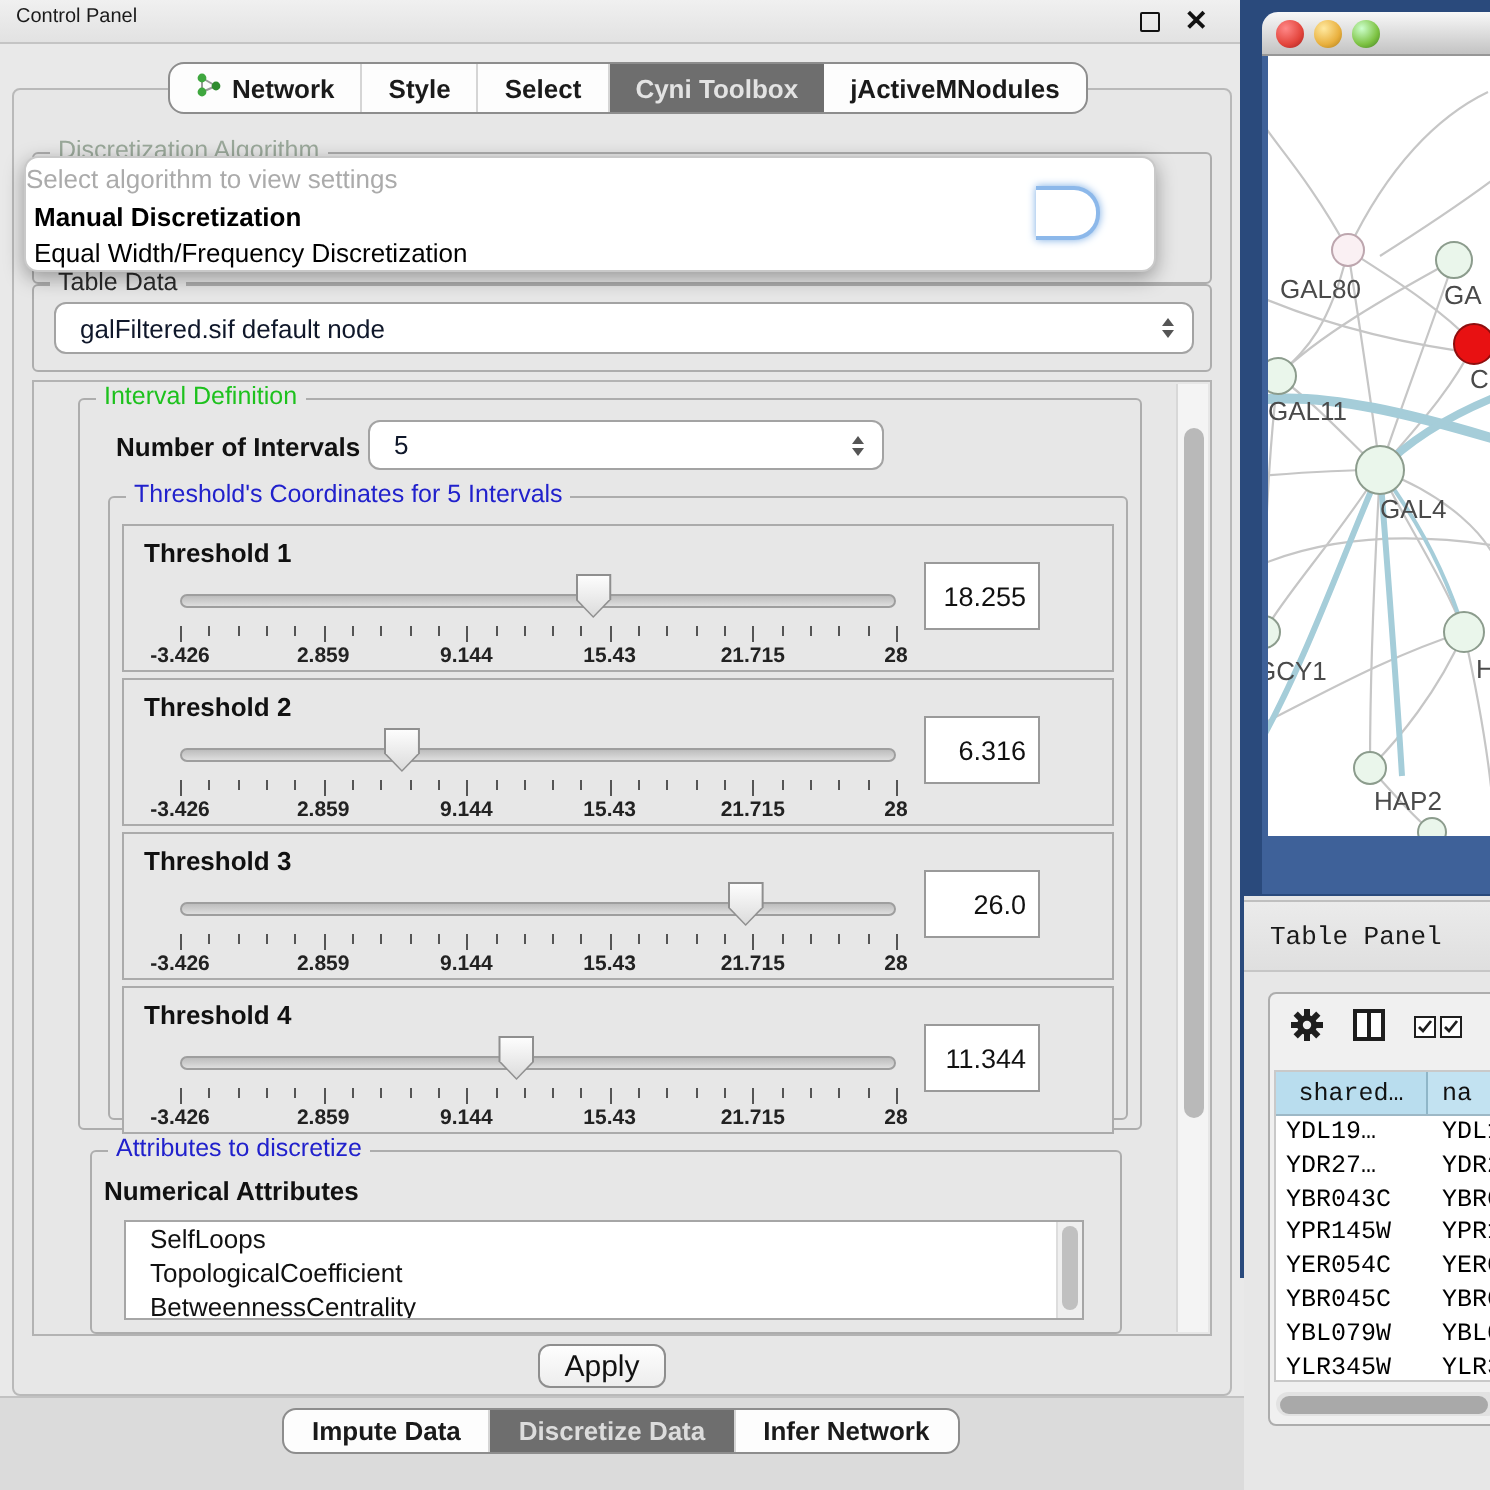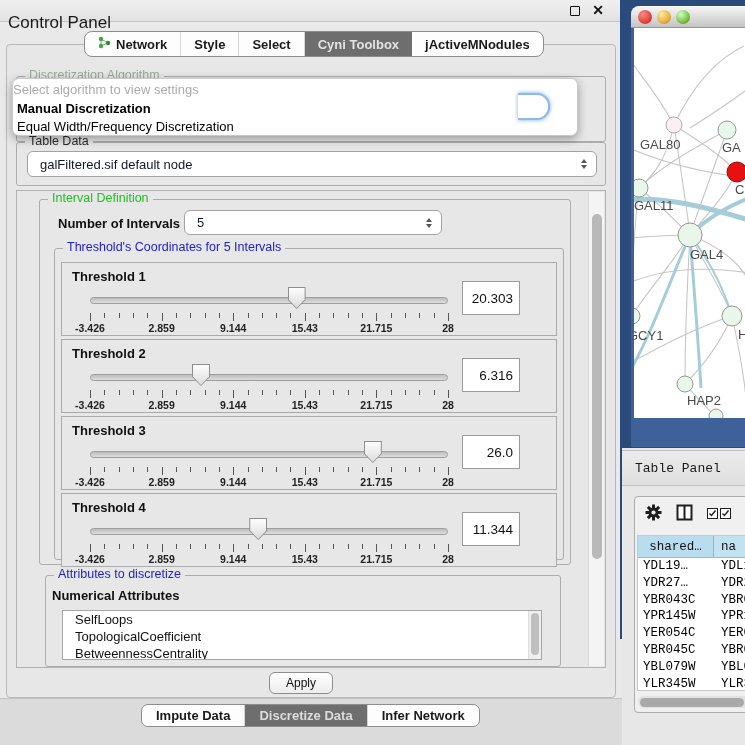--- a/index.html
+++ b/index.html
@@ -3,21 +3,21 @@
 <meta charset="utf-8">
 <style>
   * { margin:0; padding:0; box-sizing:border-box; }
   html,body { width:745px; height:745px; overflow:hidden; }
   body { font-family:"Liberation Sans", sans-serif; background:#E9E9E9; position:relative; }
   #root { position:absolute; inset:0; }
 
   
   #control-panel { position:absolute; left:0; top:0; width:622px; height:745px; background:#E9E9E9; }
   .titlebar { position:absolute; left:0; top:0; width:100%; height:22px; background:linear-gradient(#F0F0F0,#E2E2E2); border-bottom:1px solid #C4C4C4; }
-  .titlebar .wtitle { position:absolute; left:8px; top:13px; font-size:17px; color:#1A1A1A; }
+  .titlebar .wtitle { position:absolute; left:8px; top:3px; font-size:10px; color:#1A1A1A; }
   .float-box { position:absolute; right:42px; top:6px; width:10px; height:10px; border:1.6px solid #111; border-radius:1px; cursor:pointer; }
   .close-x { position:absolute; right:18px; top:2px; font-size:14px; font-weight:bold; color:#111; cursor:pointer; }
 
   .tabbar { position:absolute; left:84px; top:31px; height:26px; display:flex; background:#FDFDFD; border:1px solid #8D8D8D; border-radius:8px; overflow:hidden; z-index:5; }
   .tab { display:flex; align-items:center; gap:5px; padding:0 13px; font-size:13px; font-weight:bold; color:#1A1A1A; border-right:1px solid #D5D5D5; cursor:pointer; white-space:nowrap; }
   .tab:last-child { border-right:none; }
   .tab.selected { background:#6E6E6E; color:#E3E3E3; border-right:none; }
 
   .outer { position:absolute; left:6px; top:44px; width:610px; height:654px; background:#E7E7E7; border:1px solid #B9B9B9; border-radius:4px; }
   .bottom-strip { position:absolute; left:0; top:698px; width:622px; height:47px; background:#DBDBDB; border-top:1px solid #C2C2C2; }
@@ -55,21 +55,21 @@
   .thumb-i { position:absolute; left:1px; top:1px; width:16px; height:20px; background:linear-gradient(#FDFDFD,#DCDCDC); clip-path:polygon(0 0,100% 0,100% 58%,50% 100%,0 58%); }
   .tick { position:absolute; width:1px; background:#555; top:26px; }
   .tlabel { position:absolute; top:35px; transform:translateX(-50%); font-size:10.5px; font-weight:bold; color:#222; white-space:nowrap; }
   .vbox { position:absolute; left:400px; top:18px; width:58px; height:34px; background:#FFF; border:1px solid #9A9A9A; font-size:13.5px; color:#111; display:flex; align-items:center; justify-content:flex-end; padding-right:6px; }
 
   .listbox { position:absolute; left:16px; top:34px; width:480px; height:50px; background:#FFF; border:1px solid #A6A6A6; overflow:hidden; font-size:13px; color:#111; }
   .listbox .li { height:17px; line-height:17px; padding-left:12px; cursor:pointer; }
   .list-vtrack { position:absolute; right:0; top:0; width:13px; height:48px; background:#EFEFEF; border-left:1px solid #DDD; }
   .list-vthumb { position:absolute; left:2px; top:2px; width:8px; height:42px; background:#C0C0C0; border-radius:4px; }
 
-  .apply-btn { position:absolute; left:269px; top:672px; width:64px; height:22px; background:linear-gradient(#FEFEFE,#EDEDED); border:1px solid #8E8E8E; border-radius:6px; font-size:12px; color:#111; font-family:"Liberation Sans",sans-serif; cursor:pointer; }
+  .apply-btn { position:absolute; left:269px; top:672px; width:64px; height:22px; background:linear-gradient(#FEFEFE,#EDEDED); border:1px solid #8E8E8E; border-radius:6px; font-size:15px; color:#111; font-family:"Liberation Sans",sans-serif; cursor:pointer; }
 
   .bottom-tabbar { position:absolute; left:141px; top:704px; height:23px; display:flex; background:#FDFDFD; border:1px solid #8D8D8D; border-radius:7px; overflow:hidden; z-index:5;text-align:right; }
   .btab { padding:0 14px; line-height:21px; font-size:13px; font-weight:bold; color:#1A1A1A; border-right:1px solid #D5D5D5; cursor:pointer; white-space:nowrap; }
   .btab:last-child { border-right:none; }
   .btab.selected { background:#6E6E6E; color:#DCDCDC; }
 
   
   #right { position:absolute; left:620px; top:0; width:125px; height:639px; background:#2A4A7C; }
   .net-window { position:absolute; left:11px; top:6px; width:114px; height:441px; background:#3E6199; border-radius:8px 0 0 0; }
   .net-titlebar { position:absolute; left:0; top:0; width:114px; height:22px; background:linear-gradient(#F8F8F8,#C3C3C3); border-radius:8px 0 0 0; border-bottom:1px solid #979797; }
@@ -209,21 +209,21 @@
                   <div class="tick" style="left: 329.36px; height: 4.5px;"></div>
                   <div class="tick" style="left: 343.68px; height: 4.5px;"></div>
                   <div class="tick" style="left: 358px; height: 8px;"></div>
                   <div class="tlabel" style="left: 0px;">-3.426</div>
                   <div class="tlabel" style="left: 71.6px;">2.859</div>
                   <div class="tlabel" style="left: 143.2px;">9.144</div>
                   <div class="tlabel" style="left: 214.8px;">15.43</div>
                   <div class="tlabel" style="left: 286.4px;">21.715</div>
                   <div class="tlabel" style="left: 358px;">28</div>
                 </div>
-                <div class="vbox">20.303</div>
+                <div class="vbox">18.255</div>
               </div>
               <div class="th-box">
                 <div class="th-title">Threshold 2</div>
                 <div class="slider-area">
                   <div class="track"></div>
                   <div class="thumb-o" style="left: 101.979px;">
                     <div class="thumb-i"></div>
                   </div>
                   <div class="tick" style="left: 0px; height: 8px;"></div>
                   <div class="tick" style="left: 14.32px; height: 4.5px;"></div>

